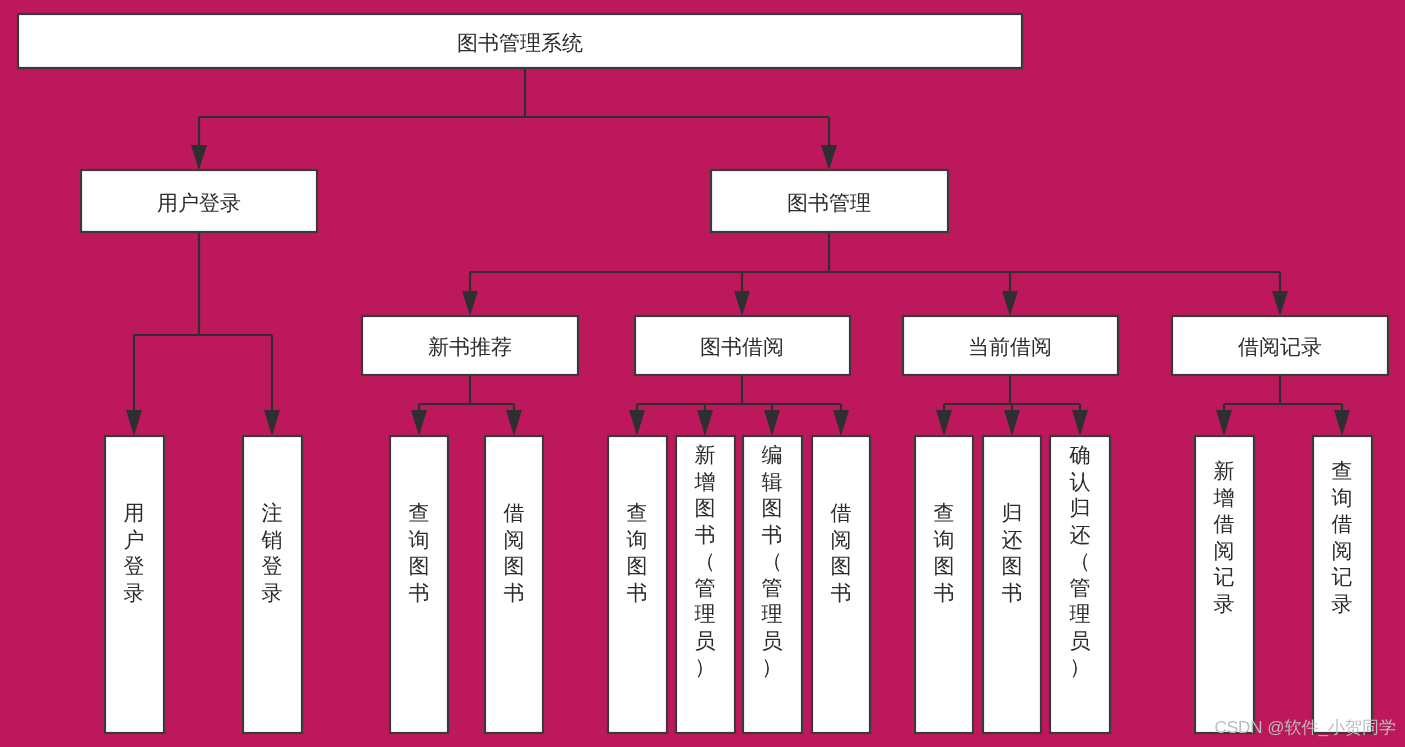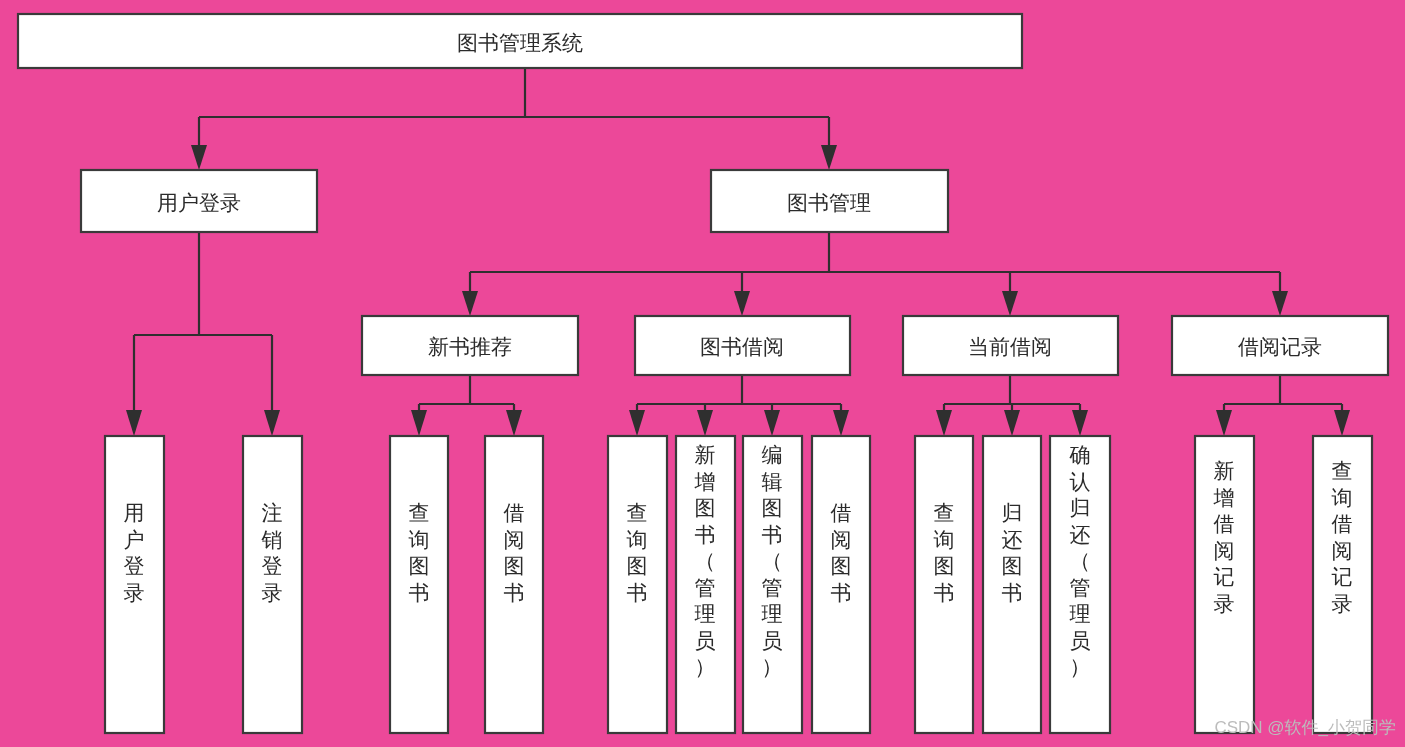--- a/index.html
+++ b/index.html
@@ -7,21 +7,21 @@
     padding: 0;
     background: #ffffff;
   }
   body {
     font-family: "Liberation Sans", "DejaVu Sans", sans-serif;
   }
   #diagram-root {
     position: relative;
     width: 1405px;
     height: 747px;
-    background: #ec4899;
+    background: #be185d;
     overflow: hidden;
   }
   svg.flow {
     position: absolute;
     left: 0;
     top: 0;
     width: 1405px;
     height: 747px;
     display: block;
   }

